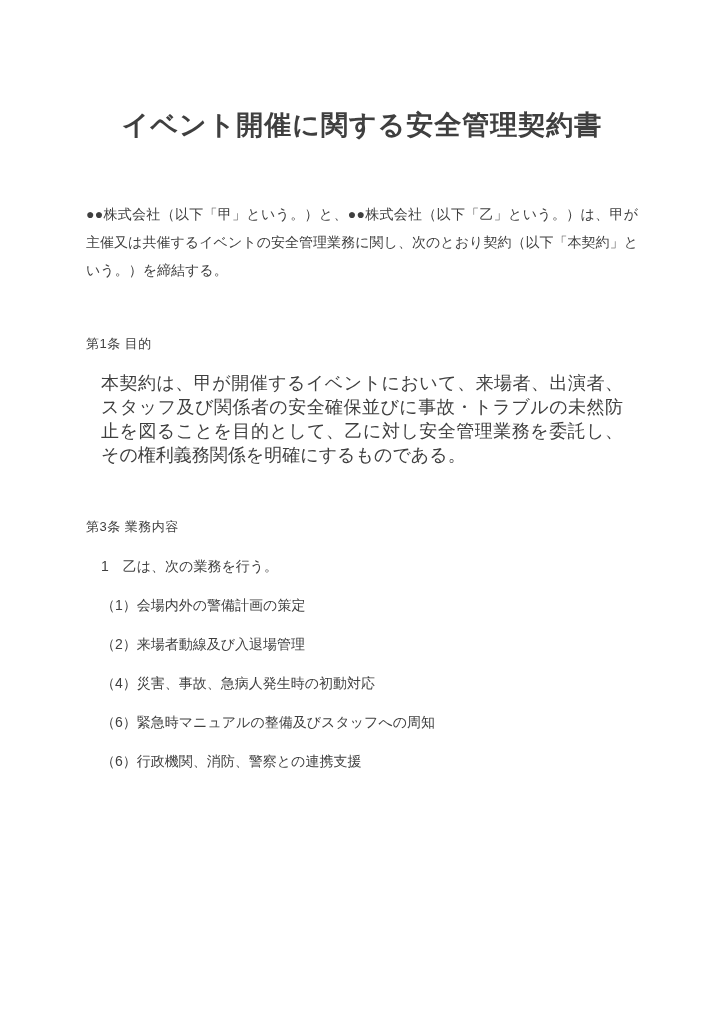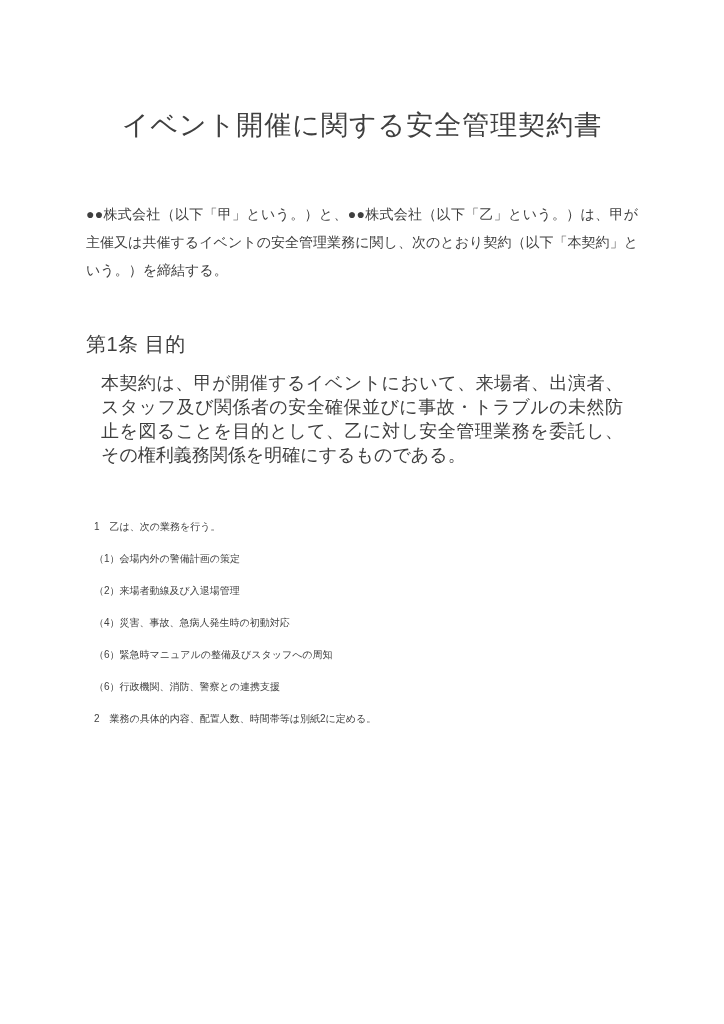--- a/index.html
+++ b/index.html
@@ -16,54 +16,54 @@
       box-sizing: border-box;
       padding: 106px 86px 0 86px;
       background: var(--page-bg, #ffffff);
       color: var(--text-color, #3f3f3f);
       font-family: "Liberation Sans", "DejaVu Sans", sans-serif;
       overflow: hidden;
     }
     .doc-title {
       margin: 0;
       font-size: 27px;
-      font-weight: 400;
+      font-weight: 700;
       line-height: 38px;
       letter-spacing: 1px;
       text-align: center;
     }
     .intro {
       margin: 56px 0 0 0;
       font-size: 14px;
       line-height: 28px;
       text-align: justify;
       word-break: break-all;
       overflow-wrap: anywhere;
     }
     .article {
       margin-top: 48px;
     }
     .article-heading {
       margin: 0 0 6px 0;
-      font-size: 20px;
+      font-size: 13px;
       font-weight: 500;
       line-height: 24px;
       letter-spacing: 0.5px;
     }
     .clause {
       margin: 15px;
       font-size: 18px;
       line-height: 24px;
       text-align: justify;
       word-break: break-all;
       overflow-wrap: anywhere;
     }
     .clause-line {
-      margin: 8px;
-      font-size: 10px;
+      margin: 15px;
+      font-size: 14px;
       line-height: 24px;
       text-align: left;
       white-space: nowrap;
     }
   </style>
 </head>
 <body>
 
 <div class="page">
 
@@ -71,22 +71,22 @@
 
   <p class="intro">●●株式会社（以下「甲」という。）と、●●株式会社（以下「乙」という。）は、甲が主催又は共催するイベントの安全管理業務に関し、次のとおり契約（以下「本契約」という。）を締結する。</p>
 
   <section class="article">
     <h2 class="article-heading">第1条 目的</h2>
     <p class="clause">本契約は、甲が開催するイベントにおいて、来場者、出演者、スタッフ及び関係者の安全確保並びに事故・トラブルの未然防止を図ることを目的として、乙に対し安全管理業務を委託し、その権利義務関係を明確にするものである。</p>
   </section>
 
 
   <section class="article">
+    <h2 class="article-heading">第3条 業務内容</h2>
     <p class="clause-line">1　乙は、次の業務を行う。</p>
     <p class="clause-line">（1）会場内外の警備計画の策定</p>
     <p class="clause-line">（2）来場者動線及び入退場管理</p>
     <p class="clause-line">（4）災害、事故、急病人発生時の初動対応</p>
     <p class="clause-line">（6）緊急時マニュアルの整備及びスタッフへの周知</p>
     <p class="clause-line">（6）行政機関、消防、警察との連携支援</p>
-    <p class="clause-line">2　業務の具体的内容、配置人数、時間帯等は別紙2に定める。</p>
   </section>
 
 </div>
 
 </body></html>

